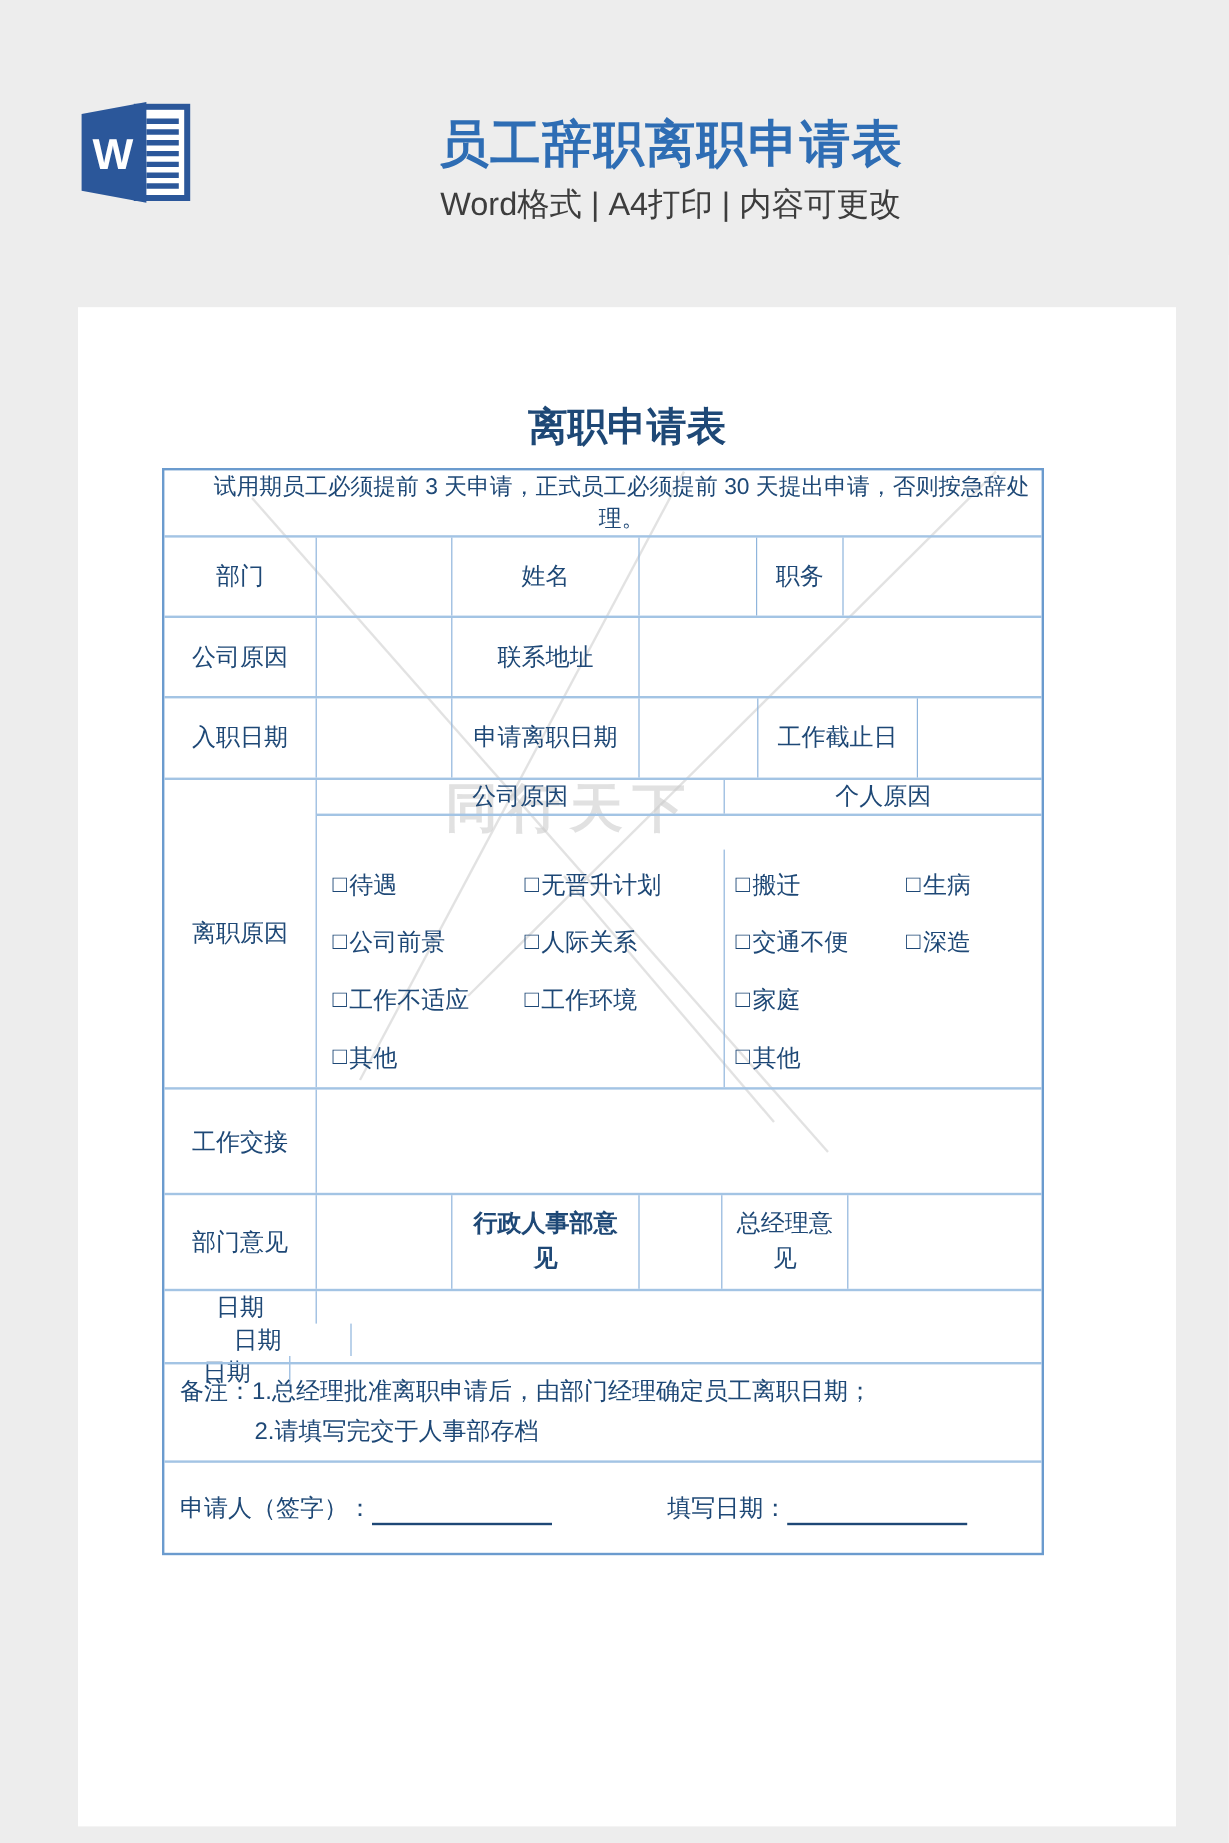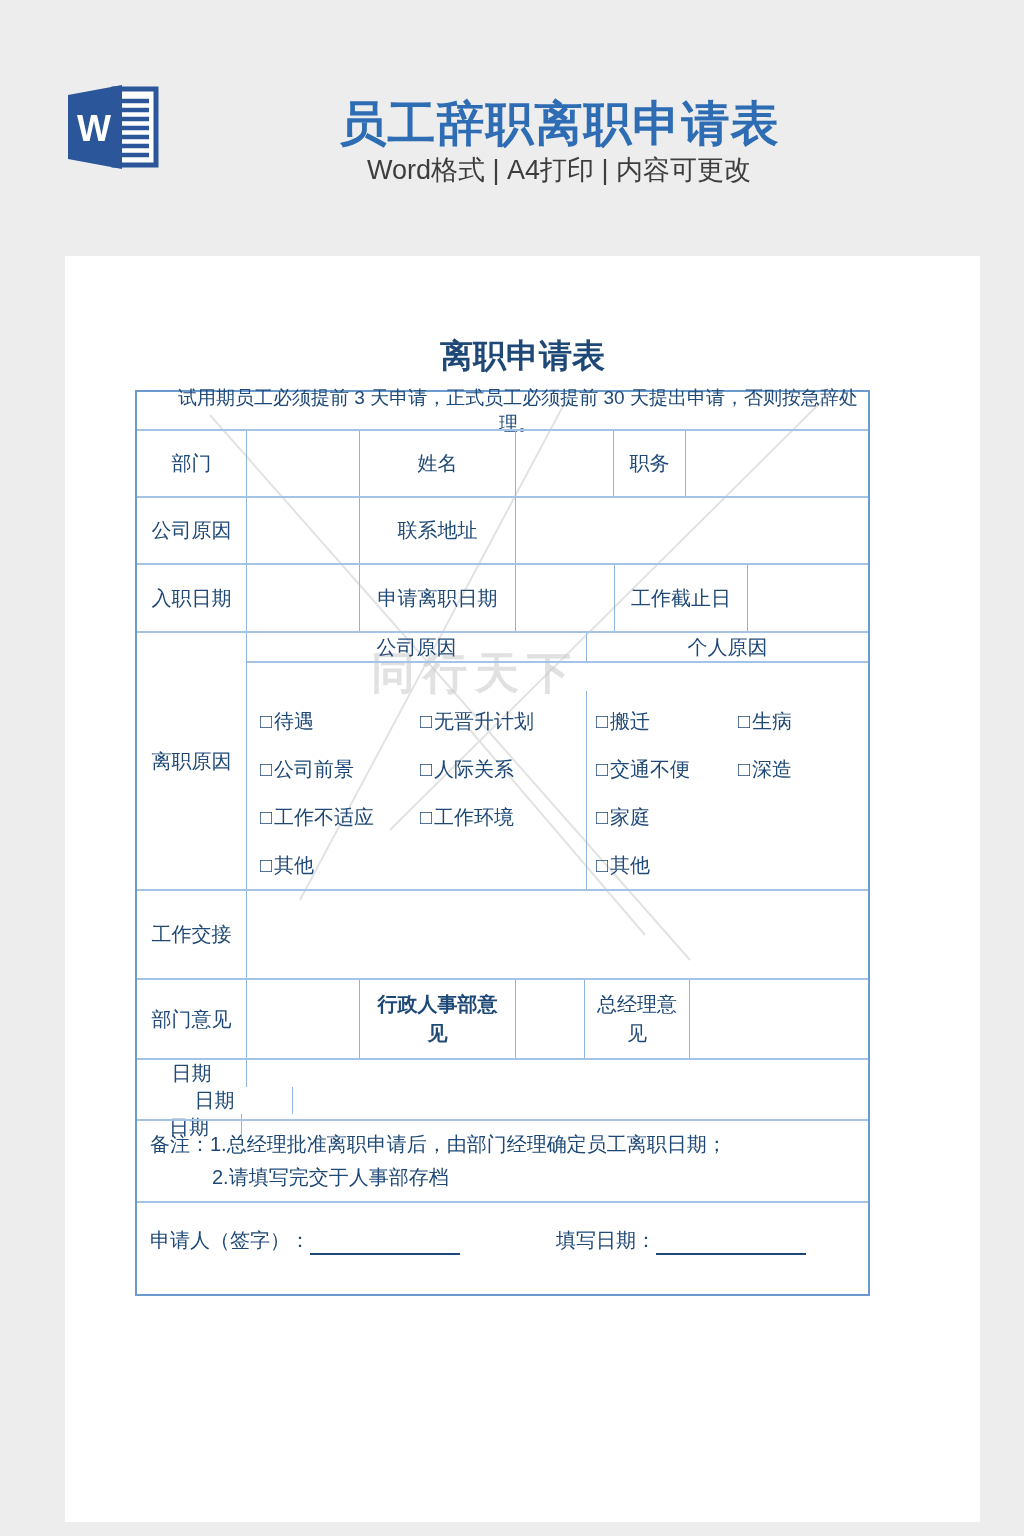--- a/index.html
+++ b/index.html
@@ -6,21 +6,21 @@
   html,body { width:1024px; height:1536px; }
   body {
     position:relative;
     background:#ededed;
     font-family:"Liberation Sans","DejaVu Sans",sans-serif;
     overflow:hidden;
   }
   
   .hdr-title {
     position:absolute; left:94px; right:0; top:92px;
-    text-align:center; font-size:48px; font-weight:bold;
+    text-align:center; font-size:42px; font-weight:bold;
     color:#2e6db4; letter-spacing:1px;
   }
   .hdr-sub {
     position:absolute; left:94px; right:0; top:152px;
     text-align:center; font-size:27px; color:#3d3d3d;
   }
   .word-icon { position:absolute; left:64px; top:84px; width:96px; height:86px; }
   
   .page {
     position:absolute; left:65px; top:256px;
@@ -47,33 +47,33 @@
   }
   .row { display:flex; flex-direction:row; width:100%; }
   .row + .row { border-top:2px solid #a3c4e4; }
   .cell {
     display:flex; align-items:center; justify-content:center;
     text-align:center; height:100%;
   }
   .cell.vline { border-right:1px solid #8fb5dc; }
   .cell.fill { flex:1; }
   
-  .r-notice   { height:37px;padding-left:31px; }
+  .r-notice   { height:54px;padding-left:31px; }
   .r-basic    { height:67px; }
   .r-contact  { height:67px; }
   .r-dates    { height:68px; }
   .r-reason   { height:258px; }
   .r-handover { height:89px; }
   .r-opinion  { height:80px; }
   .r-date     { height:61px;flex-direction:column; }
   .r-remarks  { height:82px; }
   .r-sign     { height:77px; }
   .notice-cell { width:100%; justify-content:center; font-size:19px; }
   
-  .w-label { width:110px; }
+  .w-label { width:127px; }
   .w-b     { width:113px; }
   .w-c     { width:156px; }
   .w-gap1  { width:98px; }
   .w-pos   { width:72px; }
   .w-gapd  { width:99px; }
   .w-end   { width:133px; }
   .w-gapo  { width:69px; }
   .w-gm    { width:105px; }
   .wrap-narrow { display:inline-block; width:128px; line-height:1.45;font-weight:bold; }
   .wrap-gm     { display:inline-block; width:88px;  line-height:1.45; }

